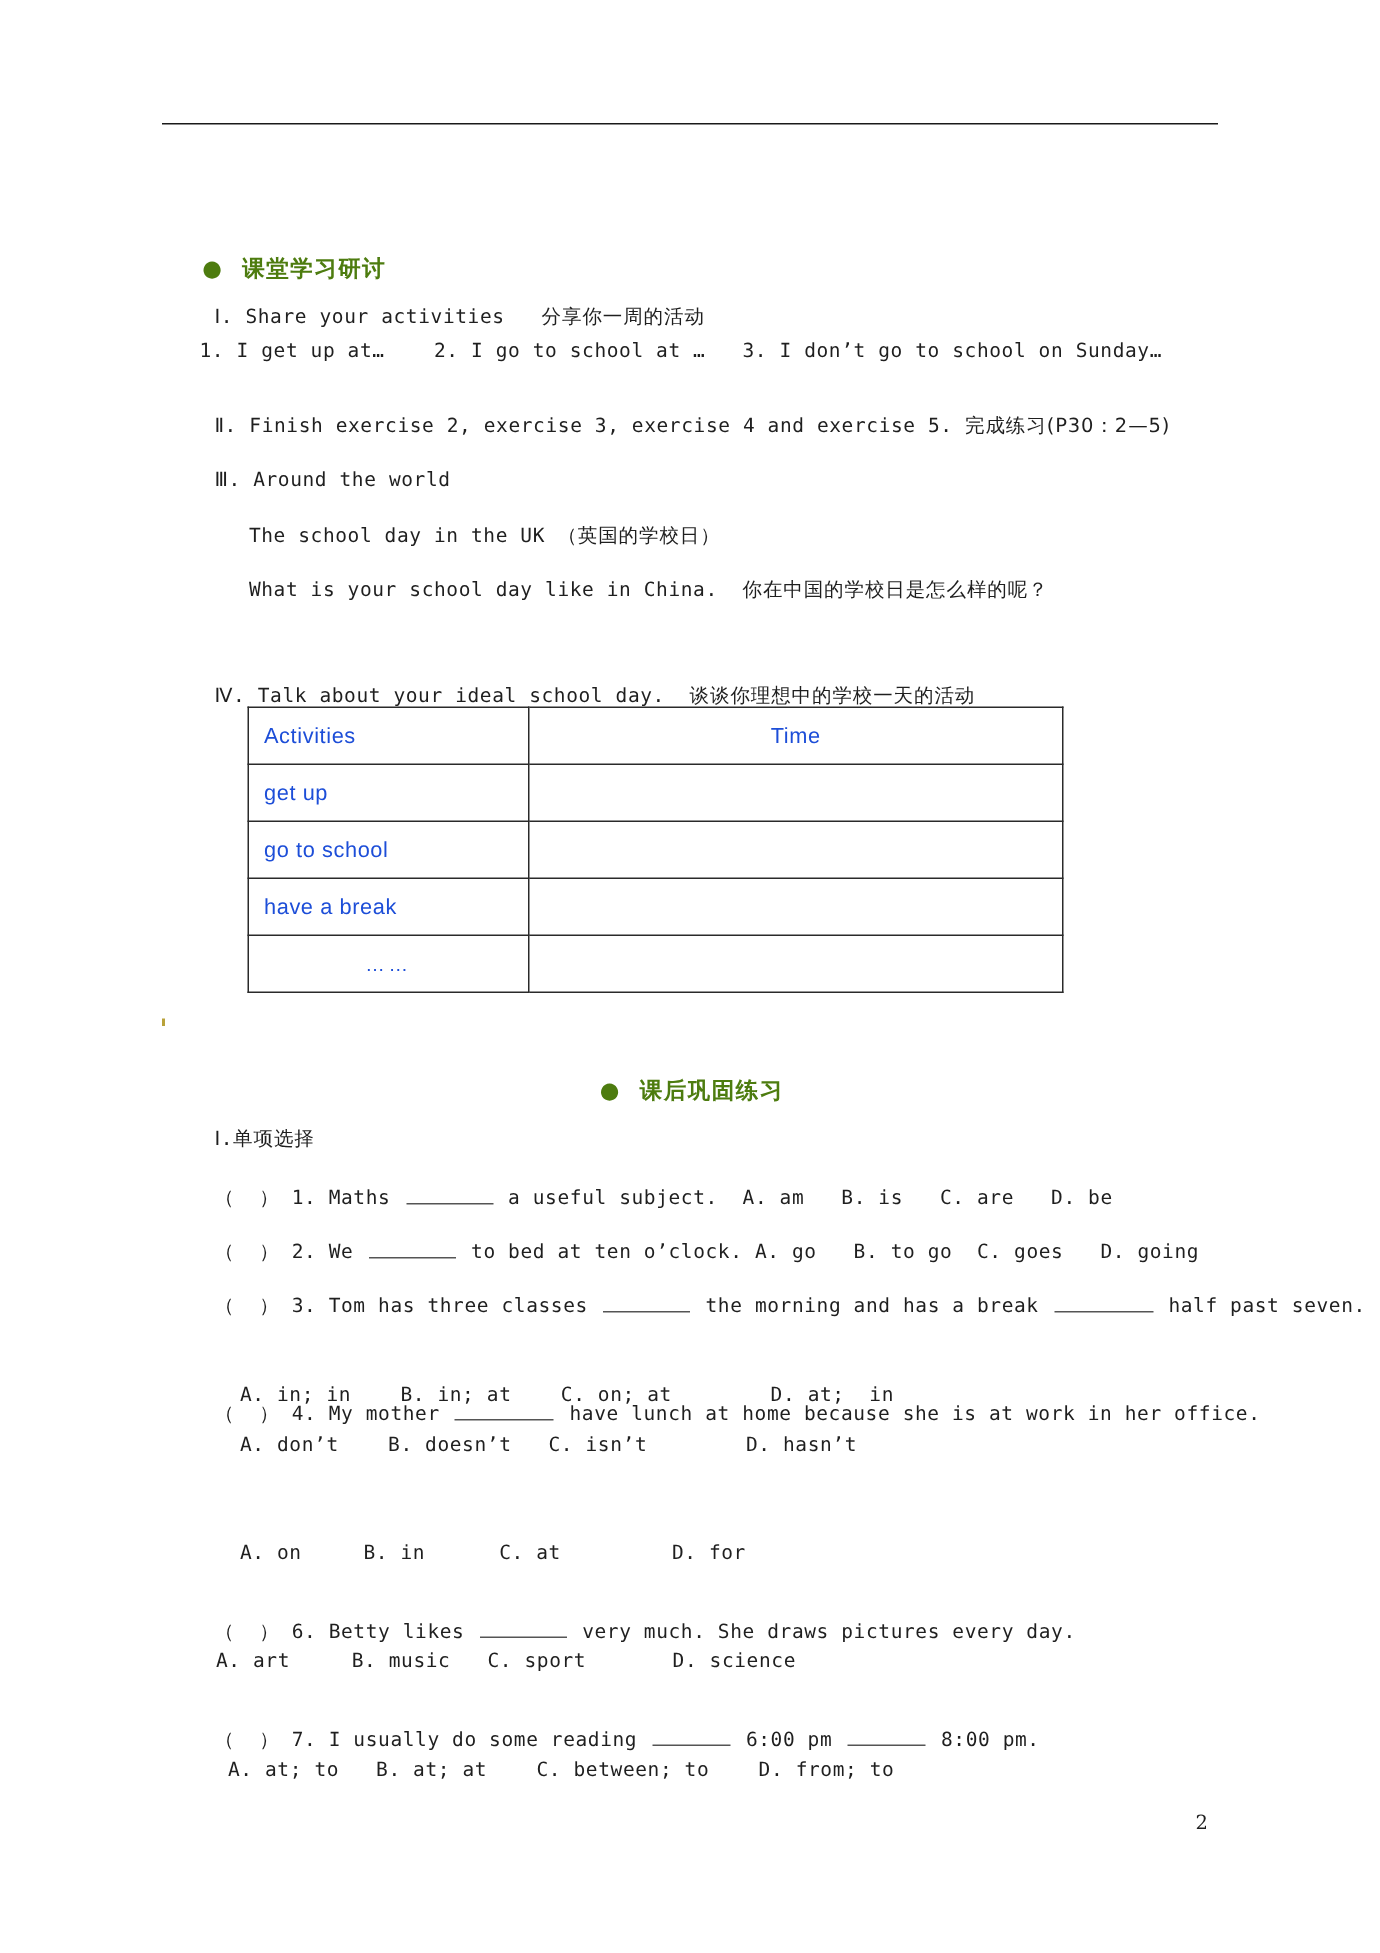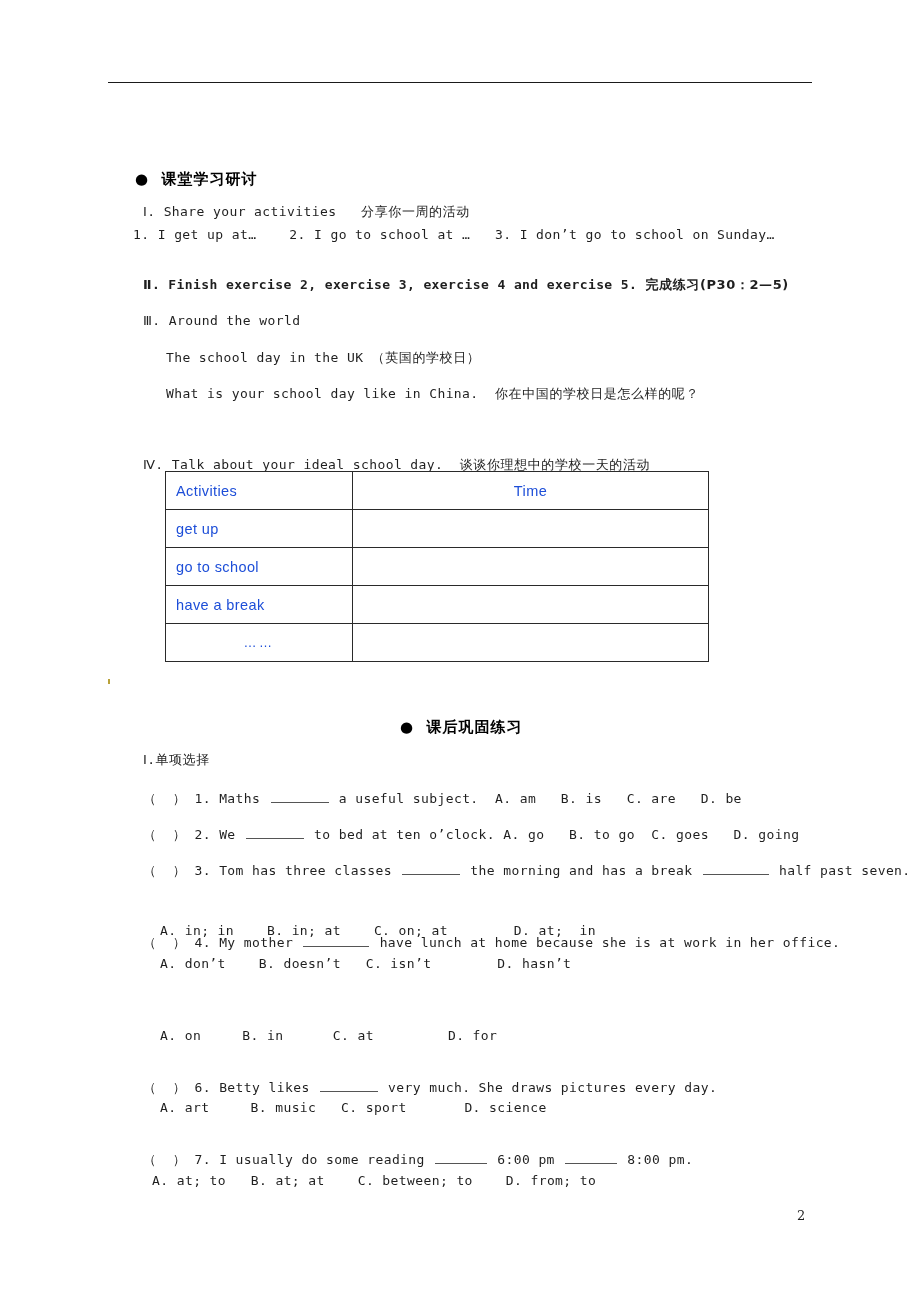--- a/index.html
+++ b/index.html
@@ -37,21 +37,21 @@
     letter-spacing: 0.4px;
     color: #1f1f1f;
     line-height: 1.1;
   }
   .bullet-heading {
     position: absolute;
     white-space: pre;
     font-family: "DejaVu Sans", sans-serif;
     font-size: 15px;
     font-weight: bold;
-    color: #000000;
+    color: #4d7c0f;
     letter-spacing: 1px;
   }
   .mixed {
     white-space: pre;
   }
   .mixed .en {
     font-family: "DejaVu Sans Mono", monospace;
     letter-spacing: 0.4px;
   }
   .mixed .zh {
@@ -126,21 +126,21 @@
   <div class="bullet-heading" style="left:110px; top:152px;">
     <span>●</span><span>  </span><span>课堂学习研讨</span>
   </div>
 
   <div class="line mixed" style="left:110px; top:191px;">
     <span class="rn">Ⅰ</span><span class="en">.</span><span class="en"> </span><span class="en">Share your activities</span><span class="en">   </span><span class="zh">分享你一周的活动</span>
   </div>
 
   <div class="line" style="left:133px; top:228px;">1. I get up at…    2. I go to school at …   3. I don’t go to school on Sunday…</div>
 
-  <div class="line mixed" style="left:110px; top:264px;font-weight:bold;">
+  <div class="line mixed" style="left:110px; top:264px;">
     <span class="rn">Ⅱ</span><span class="en">.</span><span class="en"> </span><span class="en">Finish exercise 2, exercise 3, exercise 4 and exercise 5.</span><span class="en"> </span><span class="zh">完成练习(P30：2—5)</span>
   </div>
 
   <div class="line mixed" style="left:133px; top:337px;">
     <span class="en">The school day in the UK </span><span class="zh">（英国的学校日）</span>
   </div>
 
   <div class="line mixed" style="left:110px; top:300px;">
     <span class="rn">Ⅲ</span><span class="en">.</span><span class="en"> </span><span class="en">Around the world</span>
   </div>
@@ -204,21 +204,21 @@
   <div class="line" style="left:110px; top:920px;">
     <span>（  ）</span><span> </span><span>4.</span><span> </span><span>My mother </span><span class="blank blank-lg"></span><span> have lunch at home because she is at work in her office.</span>
   </div>
   <div class="line" style="left:160px; top:957px;">A. don’t    B. doesn’t   C. isn’t        D. hasn’t</div>
 
   <div class="line" style="left:160px; top:1029px;">A. on     B. in      C. at         D. for</div>
 
   <div class="line" style="left:110px; top:1065px;">
     <span>（  ）</span><span> </span><span>6.</span><span> </span><span>Betty likes </span><span class="blank blank-md"></span><span> very much. She draws pictures every day.</span>
   </div>
-  <div class="line" style="left:160px; top:1101px;">A. art     B. music   C. sport       D. science</div>
+  <div class="line" style="left:144px; top:1101px;">A. art     B. music   C. sport       D. science</div>
 
   <div class="line" style="left:110px; top:1137px;">
     <span>（  ）</span><span> </span><span>7.</span><span> </span><span>I usually do some reading </span><span class="blank blank-sm"></span><span> 6:00 pm </span><span class="blank blank-sm"></span><span> 8:00 pm.</span>
   </div>
   <div class="line" style="left:152px; top:1174px;">A. at; to   B. at; at    C. between; to    D. from; to</div>
 
   <div class="page-number">2</div>
 
 </div>
 

